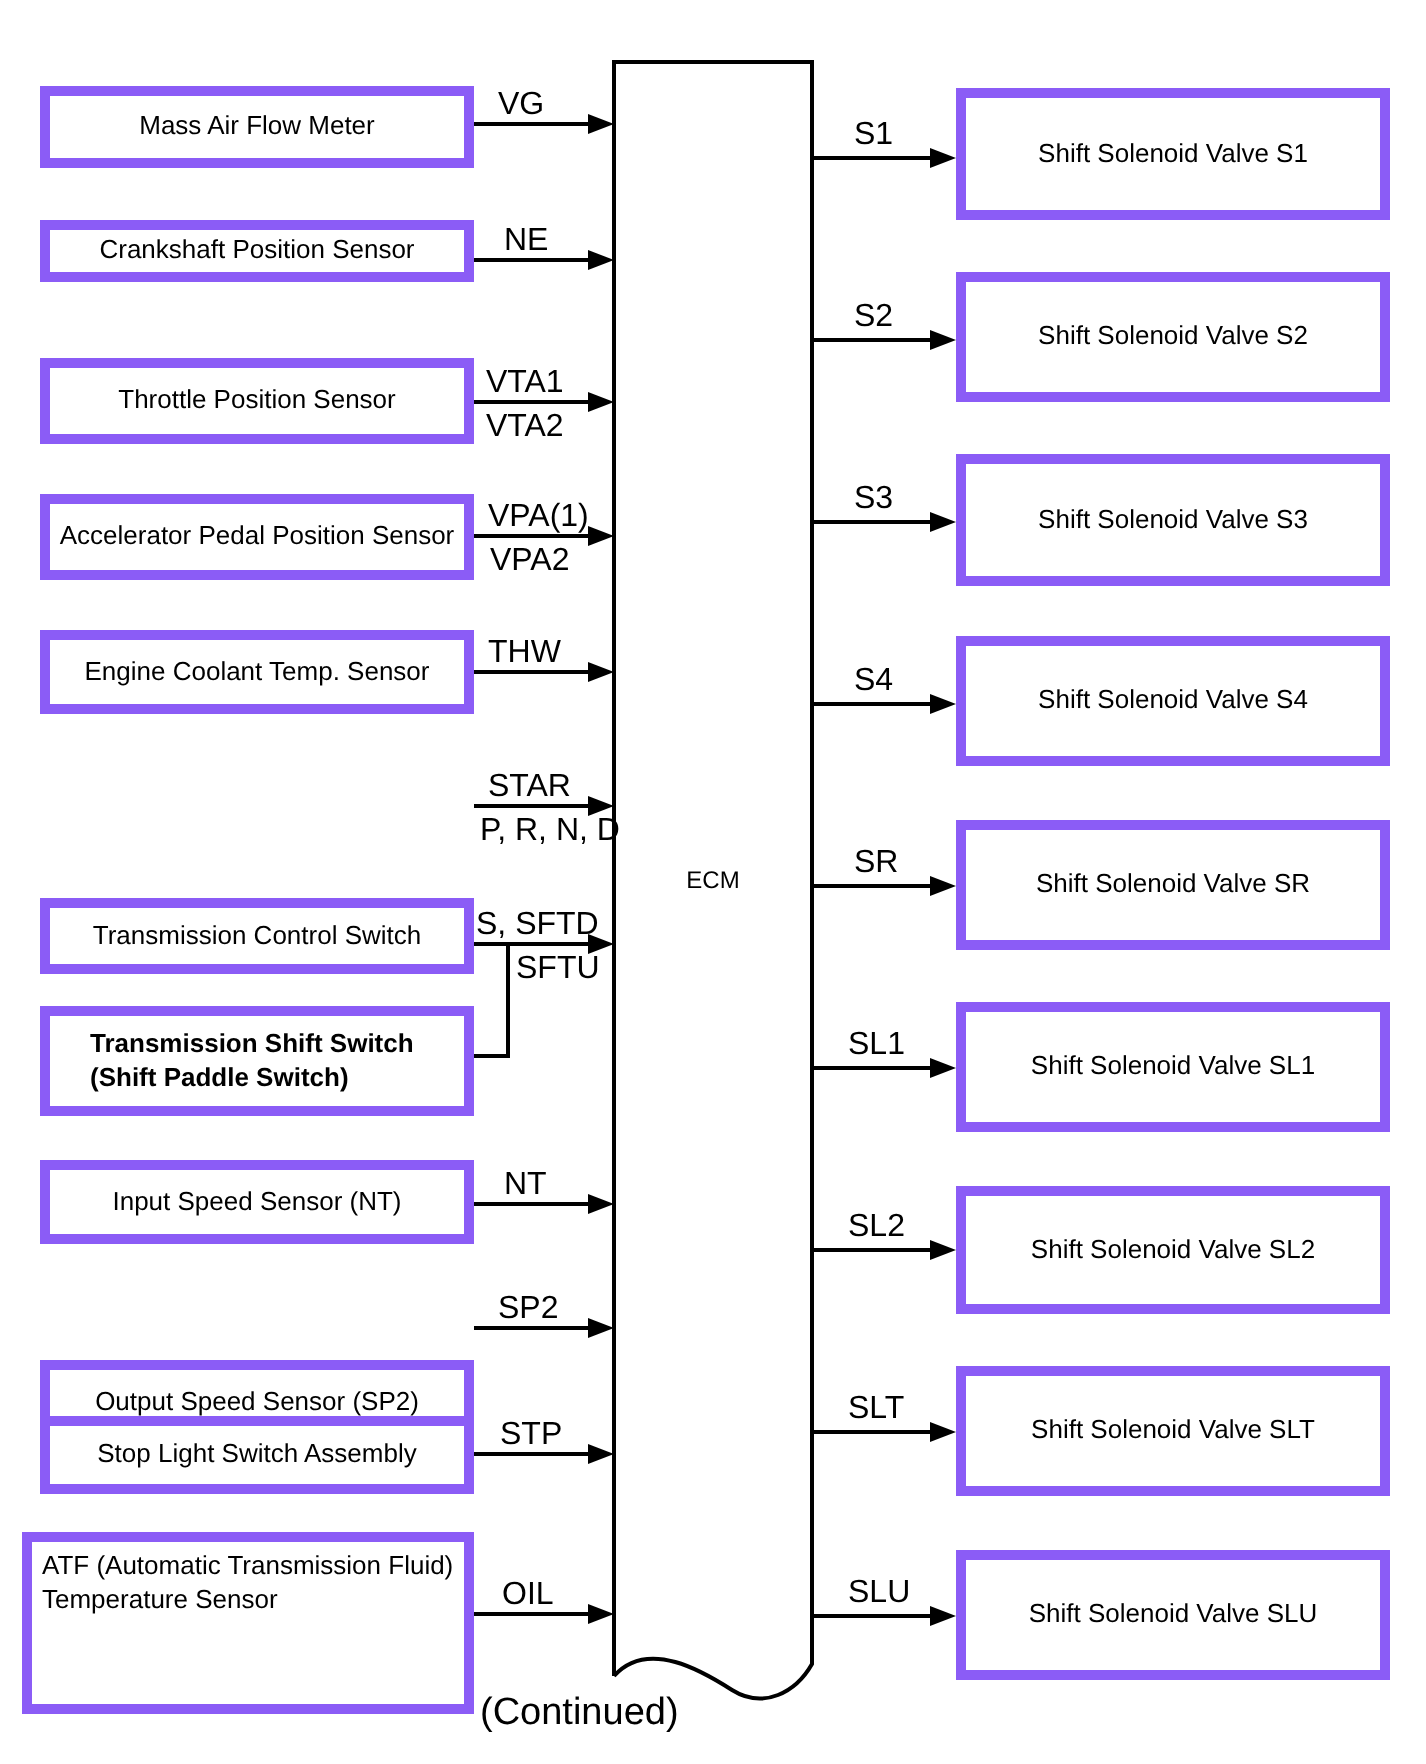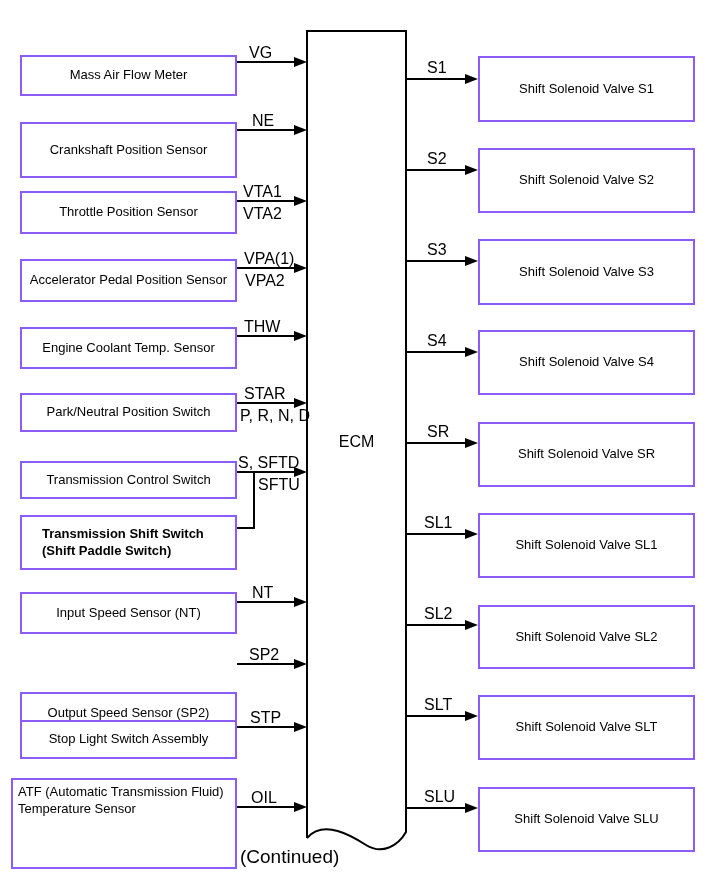--- a/index.html
+++ b/index.html
@@ -7,44 +7,43 @@
     position:relative;
     width:713px;height:882px;
     background:#ffffff;
     font-family:"Liberation Sans", sans-serif;
     color:#000;
     overflow:hidden;
   }
   #wires{position:absolute;left:0;top:0;width:713px;height:882px;}
   .box{
     position:absolute;
-    border:2px solid #8b5cf6;
+    border:5px solid #8b5cf6;
     background:#fff;
     box-sizing:border-box;
     display:flex;
     align-items:center;
     justify-content:center;
     text-align:center;
     font-size:13px;
     line-height:1.3;
     white-space:pre-line;
-    margin-top:12px;
   }
   .box.align-left{justify-content:flex-start;text-align:left;padding-left:20px;font-weight:bold;}
   .box.align-topleft{align-items:flex-start;justify-content:flex-start;text-align:left;padding:4px 5px;}
   .sig{
     position:absolute;
     font-size:16px;
     white-space:nowrap;
   }
   .ecm-label{
     position:absolute;
     left:307px;top:433px;width:99px;
     text-align:center;
-    font-size:16px;
+    font-size:12px;
   }
   .continued{
     position:absolute;
     left:240px;top:846px;
     font-size:19px;
   }
 </style>
 </head>
 <body>
 
@@ -96,30 +95,28 @@
     <polygon fill="#000" stroke="none" points="465,711 478,716 465,721"></polygon>
     <line x1="406" y1="808" x2="467" y2="808"></line>
     <polygon fill="#000" stroke="none" points="465,803 478,808 465,813"></polygon>
   </svg>
 
   <div class="ecm-label">ECM</div>
   <div class="continued">(Continued)</div>
 
   <div class="box" style="left:20px;top:43px;width:217px;height:41px">
     <span>Mass Air Flow Meter</span></div>
-  <div class="box" style="left:20px;top:110px;width:217px;height:56px">
+  <div class="box" style="left:20px;top:110px;width:217px;height:31px">
     <span>Crankshaft Position Sensor</span></div>
   <div class="box" style="left:20px;top:179px;width:217px;height:43px">
     <span>Throttle Position Sensor</span></div>
   <div class="box" style="left:20px;top:247px;width:217px;height:43px">
     <span>Accelerator Pedal Position Sensor</span></div>
   <div class="box" style="left:20px;top:315px;width:217px;height:42px">
     <span>Engine Coolant Temp. Sensor</span></div>
-  <div class="box" style="left:20px;top:381px;width:217px;height:39px">
-    <span>Park/Neutral Position Switch</span></div>
   <div class="box" style="left:20px;top:449px;width:217px;height:38px">
     <span>Transmission Control Switch</span></div>
   <div class="box align-left" style="left:20px;top:503px;width:217px;height:55px">
     <span>Transmission Shift Switch
 (Shift Paddle Switch)</span></div>
   <div class="box" style="left:20px;top:580px;width:217px;height:42px">
     <span>Input Speed Sensor (NT)</span></div>
   <div class="box" style="left:20px;top:680px;width:217px;height:42px">
     <span>Output Speed Sensor (SP2)</span></div>
   <div class="box" style="left:20px;top:708px;width:217px;height:39px">

